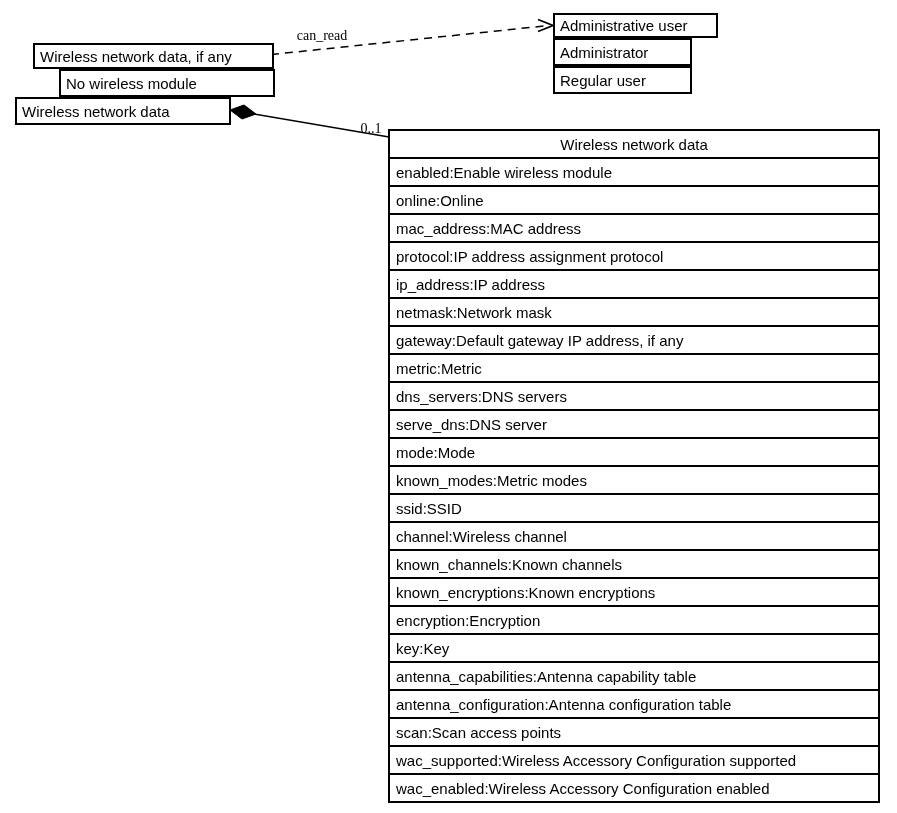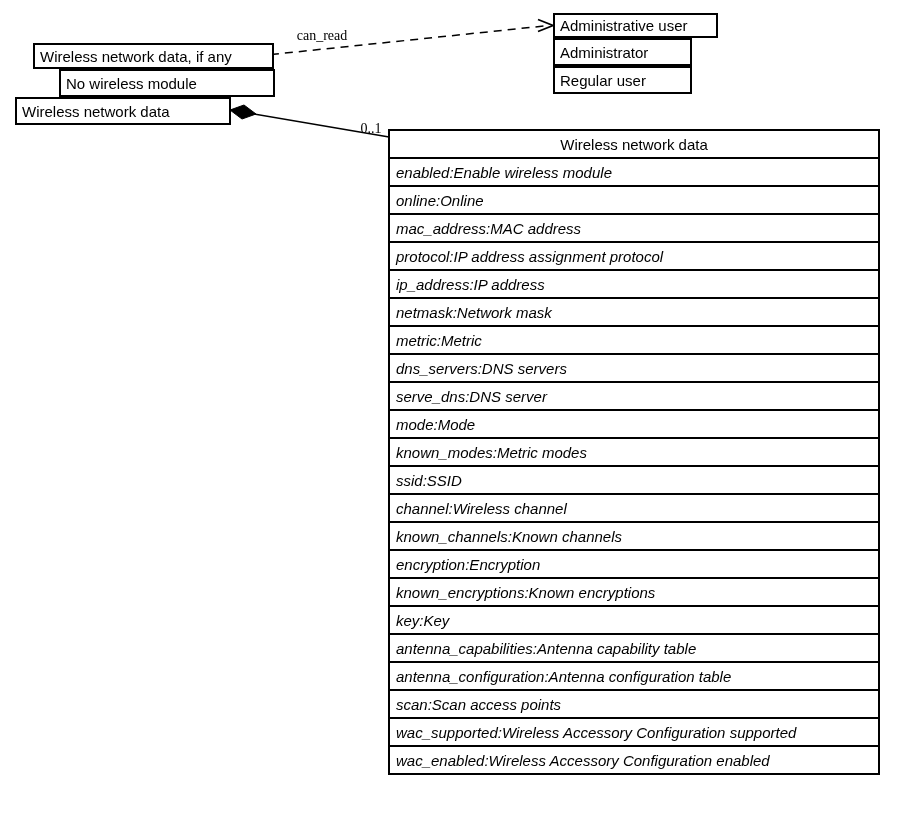--- a/index.html
+++ b/index.html
@@ -53,21 +53,20 @@
   .attr-row {
     box-sizing: border-box;
     height: 28px;
     border-top: 2px solid #000000;
     display: flex;
     align-items: center;
     padding: 12px 6px;
     font-size: 15px;
     white-space: nowrap;
     overflow: hidden;
-    font-style: italic;
   }
   .edge-label {
     font-family: "Liberation Serif", "DejaVu Serif", serif;
     font-size: 14px;
     fill: #000000;
   }
 </style>
 </head>
 <body>
 
@@ -93,30 +92,31 @@
   <div class="node-row" style="left:553px; top:66px; width:139px; height:28px;">Regular user</div>
 
   <div class="detail-table">
     <div class="detail-title">Wireless network data</div>
     <div class="attr-row">enabled:Enable wireless module</div>
     <div class="attr-row">online:Online</div>
     <div class="attr-row">mac_address:MAC address</div>
     <div class="attr-row">protocol:IP address assignment protocol</div>
     <div class="attr-row">ip_address:IP address</div>
     <div class="attr-row">netmask:Network mask</div>
+    <div class="attr-row">gateway:Default gateway IP address, if any</div>
     <div class="attr-row">metric:Metric</div>
     <div class="attr-row">dns_servers:DNS servers</div>
     <div class="attr-row">serve_dns:DNS server</div>
     <div class="attr-row">mode:Mode</div>
     <div class="attr-row">known_modes:Metric modes</div>
     <div class="attr-row">ssid:SSID</div>
     <div class="attr-row">channel:Wireless channel</div>
     <div class="attr-row">known_channels:Known channels</div>
+    <div class="attr-row">known_encryptions:Known encryptions</div>
     <div class="attr-row">encryption:Encryption</div>
-    <div class="attr-row">known_encryptions:Known encryptions</div>
     <div class="attr-row">key:Key</div>
     <div class="attr-row">antenna_capabilities:Antenna capability table</div>
     <div class="attr-row">antenna_configuration:Antenna configuration table</div>
     <div class="attr-row">scan:Scan access points</div>
     <div class="attr-row">wac_supported:Wireless Accessory Configuration supported</div>
     <div class="attr-row">wac_enabled:Wireless Accessory Configuration enabled</div>
   </div>
 
 </div>
 

